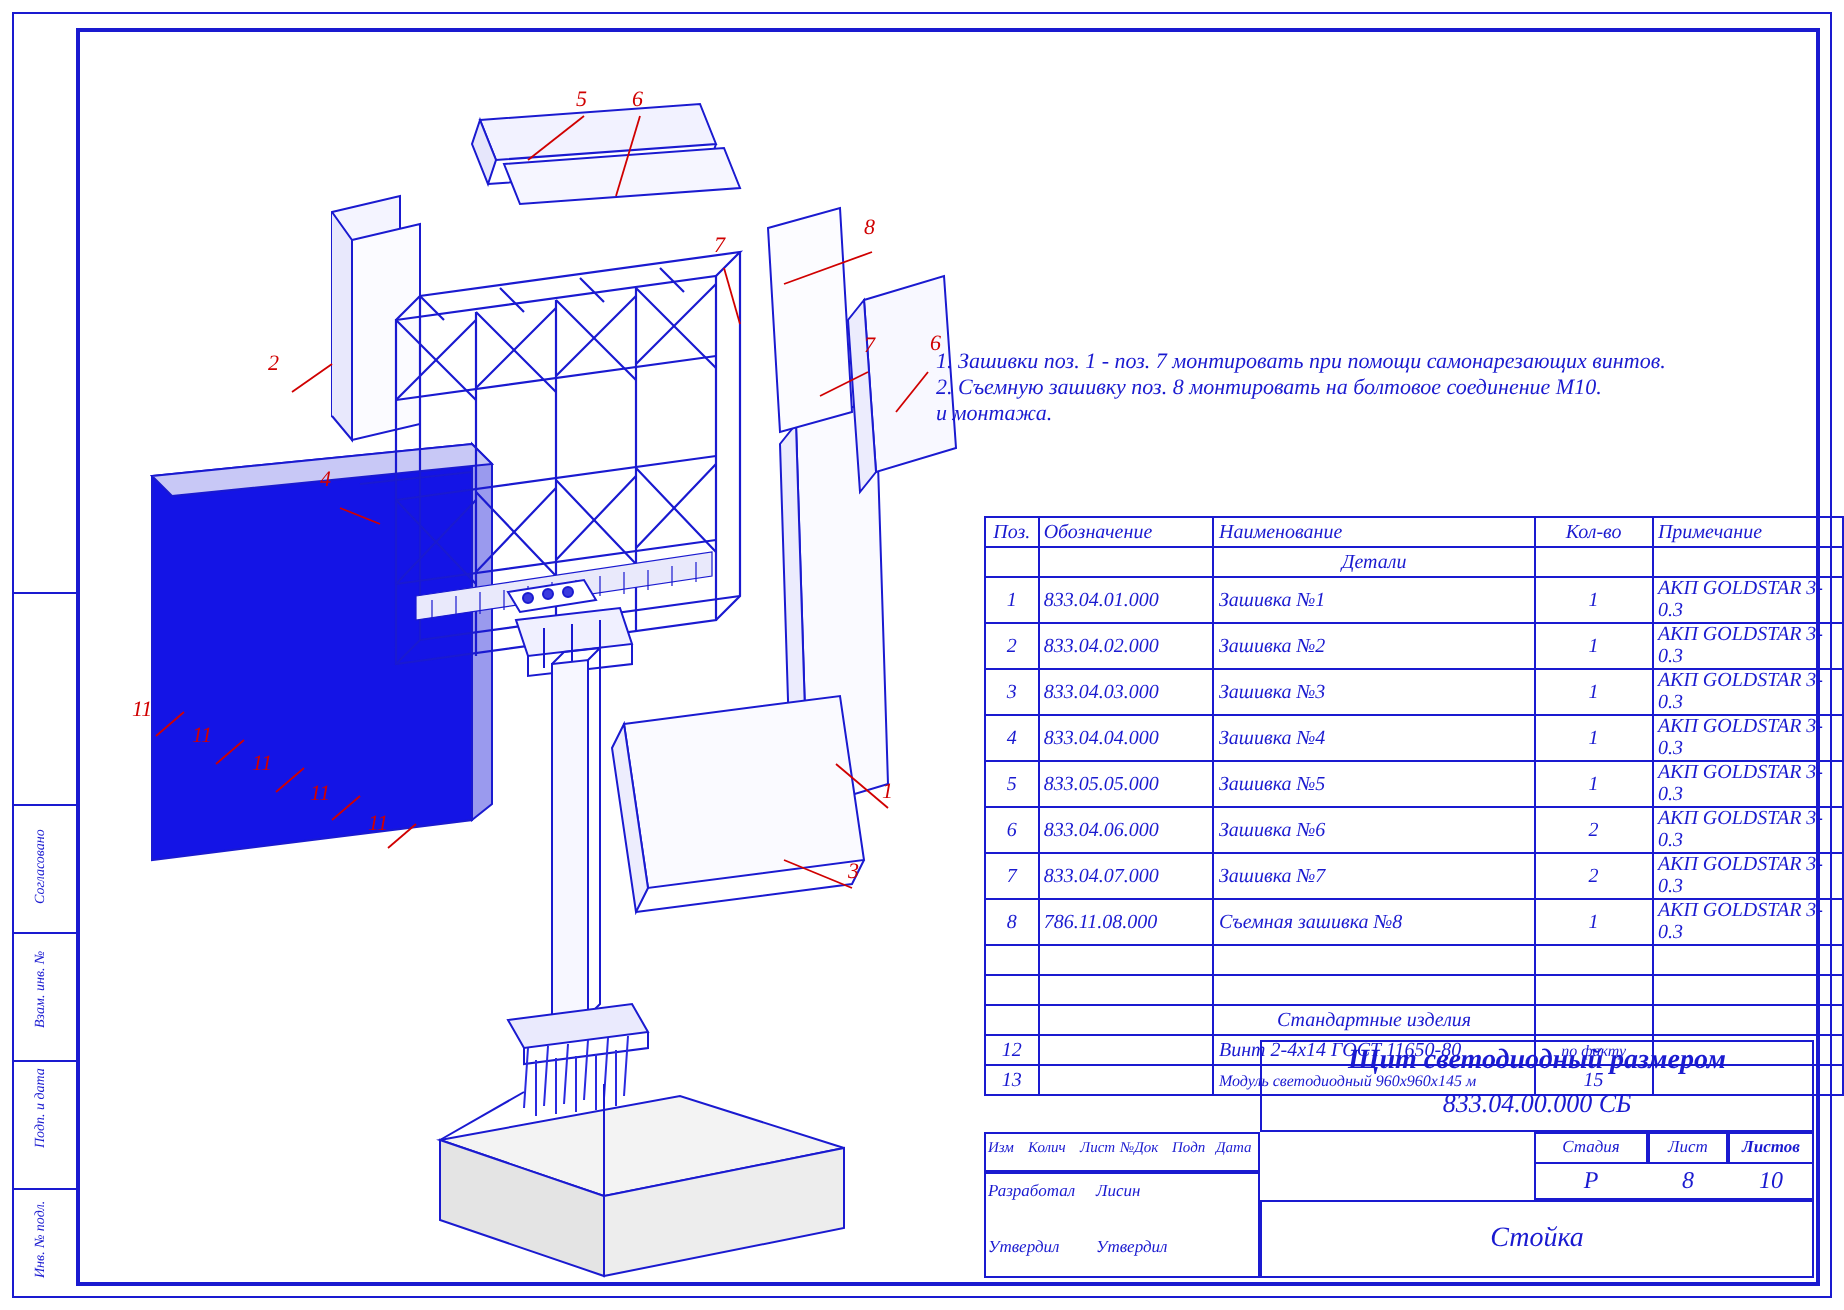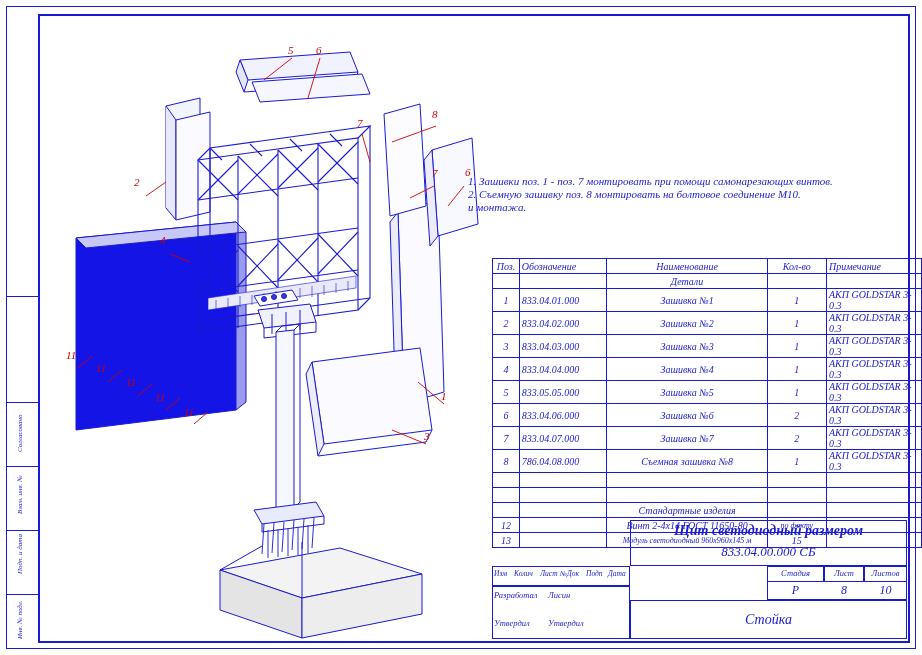--- a/index.html
+++ b/index.html
@@ -13,21 +13,21 @@
   .stampcol .cell{position:absolute;left:0;width:32px;border-top:1px solid #1a1ad0;}
   .vtext{position:absolute;transform-origin:left top;transform:rotate(-90deg);white-space:nowrap;font-size:7px;color:#1a1ad0;font-family:"Liberation Serif",serif;font-style:italic;}
   
   .notes{position:absolute;left:468px;top:175px;width:415px;color:#1a1ad0;font-family:"Liberation Serif",serif;font-size:11px;line-height:13px;font-style:italic;}
   .notes div{white-space:nowrap;}
   
   table.spec{position:absolute;left:492px;top:258px;border-collapse:collapse;color:#1a1ad0;font-family:"Liberation Serif",serif;font-size:10px;font-style:italic;padding-left:32px;}
   table.spec td,table.spec th{border:1px solid #1a1ad0;padding:0 2px;height:14px;font-weight:normal;}
   .c-pos{width:22px;text-align:center;}
   .c-des{width:84px;text-align:left;}
-  .c-name{width:160px;text-align:center;}
+  .c-name{width:160px;text-align:left;}
   .c-qty{width:56px;text-align:center;}
   .c-note{width:92px;text-align:left;}
   .sect{text-align:center;}
   .small{font-size:8px;line-height:9px;}
   
   .tb{position:absolute;left:492px;top:520px;width:415px;height:119px;color:#1a1ad0;font-family:"Liberation Serif",serif;font-style:italic;}
   .tb .box{position:absolute;border:1px solid #1a1ad0;box-sizing:border-box;}
   .tb .t{position:absolute;font-size:9px;}
   .tb .big{font-size:14px;font-weight:bold;}
   .tb .mid{font-size:13px;}
@@ -262,21 +262,21 @@
     </tr>
     <tr>
       <td class="c-pos">7</td>
       <td class="c-des">833.04.07.000</td>
       <td class="c-name">Зашивка №7</td>
       <td class="c-qty">2</td>
       <td class="c-note">АКП GOLDSTAR 3-0.3</td>
     </tr>
     <tr>
       <td class="c-pos">8</td>
-      <td class="c-des">786.04.08.000</td>
+      <td class="c-des">786.11.08.000</td>
       <td class="c-name">Съемная зашивка №8</td>
       <td class="c-qty">1</td>
       <td class="c-note">АКП GOLDSTAR 3-0.3</td>
     </tr>
     <tr>
           <td class="c-pos"></td>
           <td class="c-des"></td>
           <td class="c-name"></td>
           <td class="c-qty"></td>
           <td class="c-note"></td>
@@ -331,21 +331,21 @@
     <div class="t" style="left:56px;top:70px;font-size:8.5px;">Лисин</div>
     <div class="t" style="left:2px;top:98px;font-size:8.5px;">Утвердил</div>
     <div class="t" style="left:56px;top:98px;font-size:8.5px;">Утвердил</div>
 
     <div class="box" style="left:275px;top:46px;width:140px;height:34px;"></div>
     <div class="box" style="left:275px;top:46px;width:57px;height:16px;"></div>
     <div class="box" style="left:332px;top:46px;width:40px;height:16px;"></div>
     <div class="box" style="left:372px;top:46px;width:43px;height:16px;"></div>
     <div class="t ctr" style="left:275px;top:48px;width:57px;font-size:8.5px;">Стадия</div>
     <div class="t ctr" style="left:332px;top:48px;width:40px;font-size:8.5px;">Лист</div>
-    <div class="t ctr" style="left:372px;top:48px;width:43px;font-size:8.5px;">Листов</div>
+    <div class="t ctr" style="left:372px;top:48px;width:43px;font-size:8.5px;font-weight:bold;">Листов</div>
     <div class="t ctr" style="left:275px;top:63px;width:57px;font-size:12px;">Р</div>
     <div class="t ctr" style="left:332px;top:63px;width:40px;font-size:12px;">8</div>
     <div class="t ctr" style="left:372px;top:63px;width:43px;font-size:12px;">10</div>
 
     <div class="box" style="left:138px;top:80px;width:277px;height:39px;"></div>
     <div class="t ctr" style="left:138px;top:92px;width:277px;font-size:14px;">Стойка</div>
   </div>
 
 </div>
 

